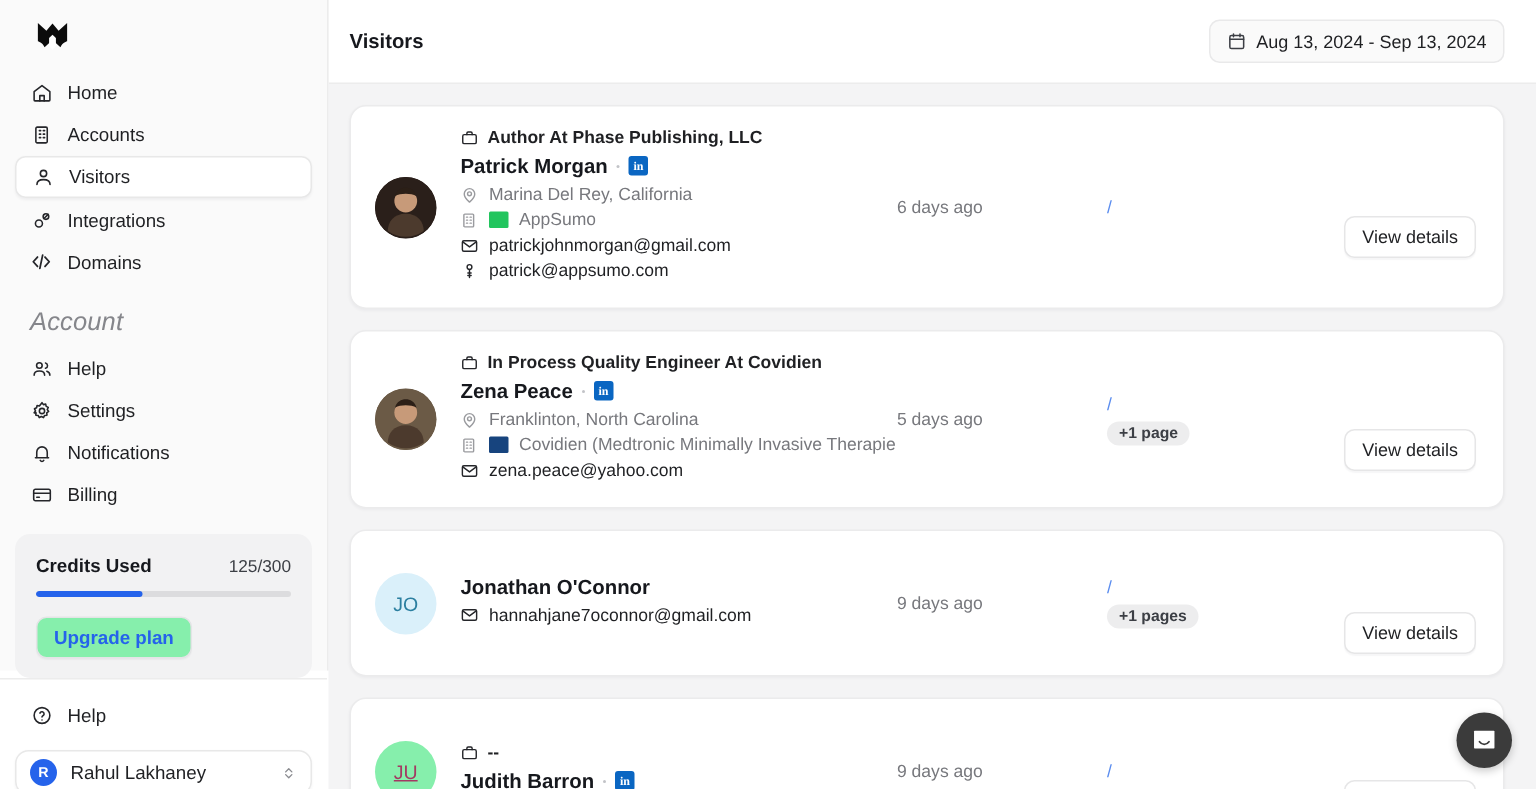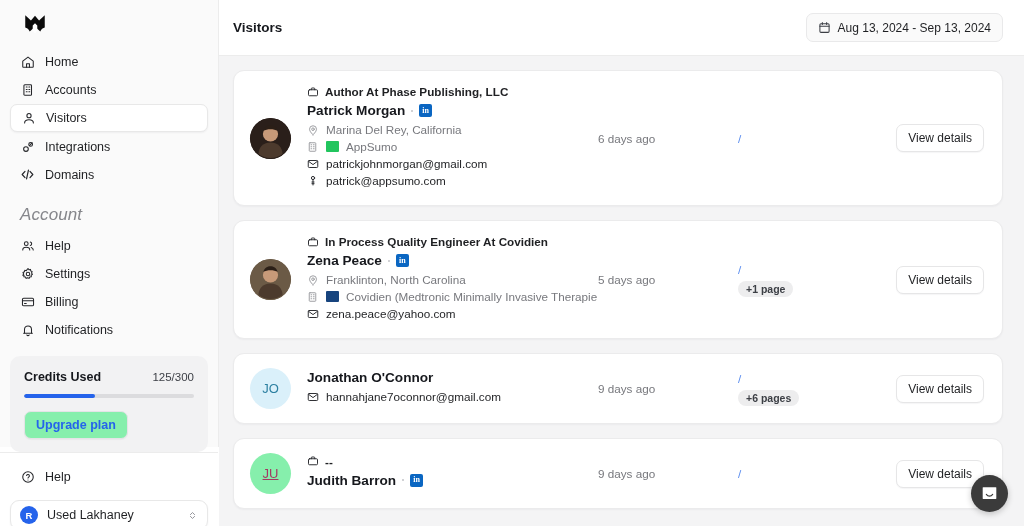--- a/index.html
+++ b/index.html
@@ -172,20 +172,21 @@
   .col-action { width: 96px; flex: 0 0 96px; display: flex; justify-content: flex-end; }
   .view-btn {
     background: #ffffff;
     border: 1px solid #e6e6e7;
     border-radius: 7px;
     padding: 6px 11px;
     font-size: 12px; color: #1f2023;
     cursor: pointer;
     box-shadow: 0 1px 1px rgba(16,24,40,.04);
     white-space: nowrap;
+    margin-top: 40px;
   }
 
   
   .intercom {
     position: absolute; right: 16px; bottom: 14px;
     width: 37px; height: 37px; border-radius: 50%;
     background: #3b3b3b;
     display: flex; align-items: center; justify-content: center;
     cursor: pointer; z-index: 20;
     box-shadow: 0 2px 6px rgba(0,0,0,.22);
@@ -283,37 +284,37 @@
             <circle cx="12" cy="12" r="3"></circle>
             <path d="M12 2.5l1.6 2.2 2.6-.6.6 2.6 2.4 1.2-1.2 2.4 1.6 2.2-2.2 1.6.3 2.7-2.7.3-1.3 2.4-2.4-1.2-2.4 1.2-1.3-2.4-2.7-.3.3-2.7L3 14.1l1.6-2.2-1.2-2.4L5.8 8.3l.6-2.6 2.6.6z"></path>
           </svg>
         </span>
         <span>Settings</span>
       </div>
 
       <div class="nav-item">
         <span class="ico">
           <svg width="14" height="14" viewBox="0 0 24 24" fill="none" stroke="#25262a" stroke-width="1.8" stroke-linecap="round" stroke-linejoin="round">
+            <path d="M6 17V11a6 6 0 0 1 12 0v6"></path>
+            <path d="M4.5 17.5h15"></path>
+            <path d="M10 20.5a2.3 2.3 0 0 0 4 0"></path>
+          </svg>
+        </span>
+        <span>Notifications</span>
+      </div>
+
+      <div class="nav-item">
+        <span class="ico">
+          <svg width="14" height="14" viewBox="0 0 24 24" fill="none" stroke="#25262a" stroke-width="1.8" stroke-linecap="round" stroke-linejoin="round">
             <rect x="2.5" y="5.5" width="19" height="13" rx="2"></rect>
             <path d="M2.5 10h19"></path>
             <path d="M6 14.5h3"></path>
           </svg>
         </span>
         <span>Billing</span>
-      </div>
-
-      <div class="nav-item">
-        <span class="ico">
-          <svg width="14" height="14" viewBox="0 0 24 24" fill="none" stroke="#25262a" stroke-width="1.8" stroke-linecap="round" stroke-linejoin="round">
-            <path d="M6 17V11a6 6 0 0 1 12 0v6"></path>
-            <path d="M4.5 17.5h15"></path>
-            <path d="M10 20.5a2.3 2.3 0 0 0 4 0"></path>
-          </svg>
-        </span>
-        <span>Notifications</span>
       </div>
     </nav>
 
     <div class="credits-card">
       <div class="credits-top">
         <span class="credits-title">Credits Used</span>
         <span class="credits-count">125/300</span>
       </div>
       <div class="bar-track">
         <div class="bar-fill" id="credits-fill" style="width: 42%; background: rgb(37, 99, 235);"></div>
@@ -331,21 +332,21 @@
               <path d="M9.6 9.3a2.5 2.5 0 0 1 4.8.9c0 1.7-2.4 2-2.4 3.5"></path>
               <path d="M12 17.2h.01"></path>
             </svg>
           </span>
           <span>Help</span>
         </div>
       </div>
 
       <div class="user-chip">
         <span class="avatar-initial" style="background: rgb(37, 99, 235);">R</span>
-        <span class="user-name">Used Lakhaney</span>
+        <span class="user-name">Rahul Lakhaney</span>
         <span>
           <svg width="11" height="11" viewBox="0 0 24 24" fill="none" stroke="#8a8b90" stroke-width="2" stroke-linecap="round" stroke-linejoin="round">
             <path d="M7.5 10 L12 5.5 L16.5 10"></path>
             <path d="M7.5 14 L12 18.5 L16.5 14"></path>
           </svg>
         </span>
       </div>
     </div>
   </aside>
 
@@ -511,21 +512,21 @@
                     <rect x="2.5" y="5" width="19" height="14" rx="2"></rect>
                     <path d="M3 6.5 12 13.2 21 6.5"></path>
                   </svg>
                 </span>
                 <span>hannahjane7oconnor@gmail.com</span>
               </div>
             </div>
             <div class="col-time">9 days ago</div>
             <div class="col-pages">
               <span class="path-link">/</span>
-              <span class="page-pill">+6 pages</span>
+              <span class="page-pill">+1 pages</span>
             </div>
             <div class="col-action">
               <button class="view-btn">View details</button>
             </div>
           </div>
           <div class="card">
             <div class="card-avatar" style="background: #86efac; color: rgb(163, 58, 99); text-decoration: underline;">JU</div>
             <div class="info">
               <div class="role-line">
                 <span class="ico">

